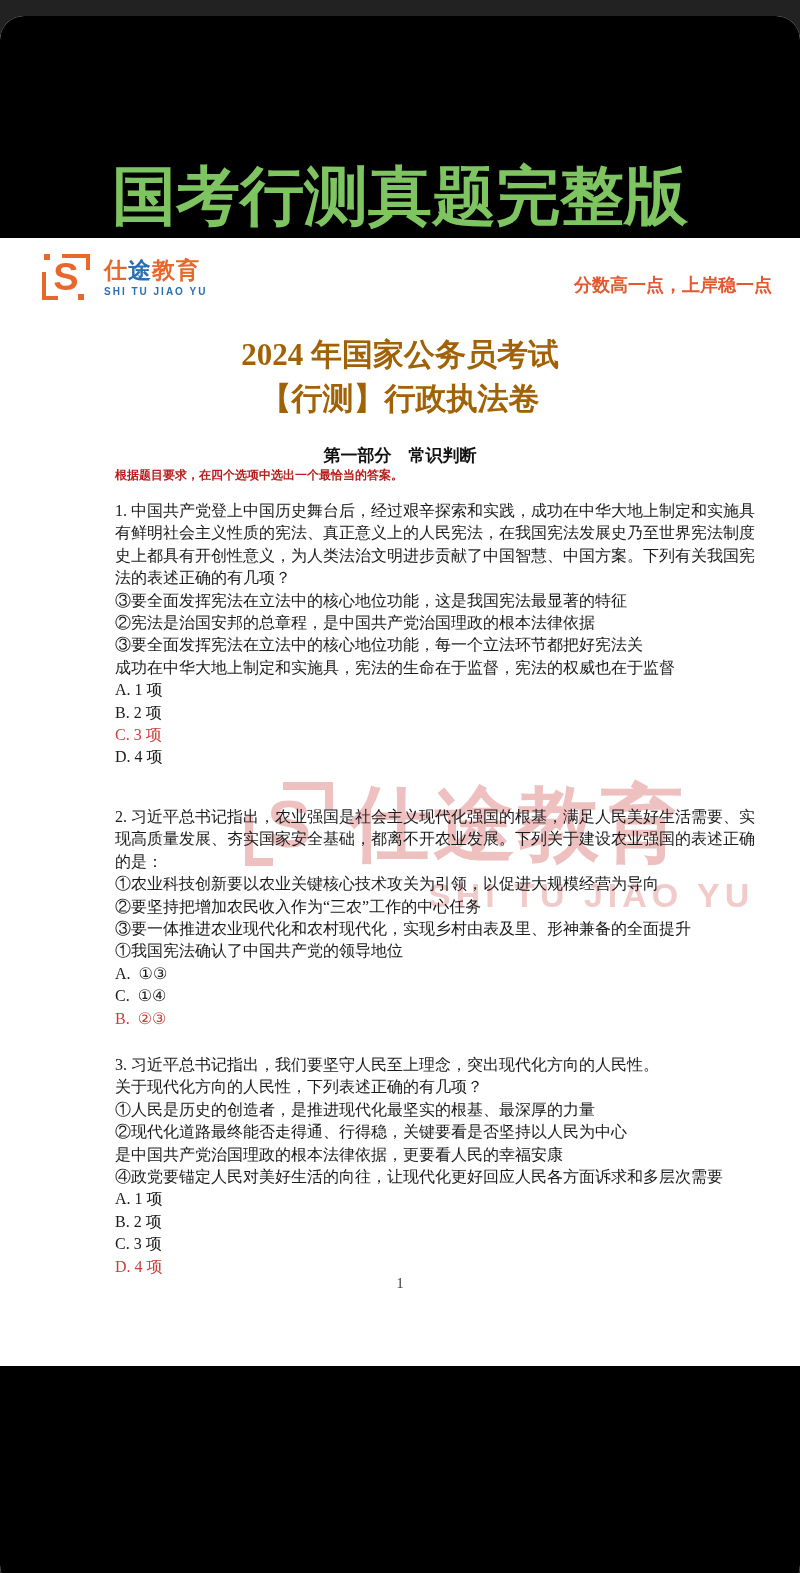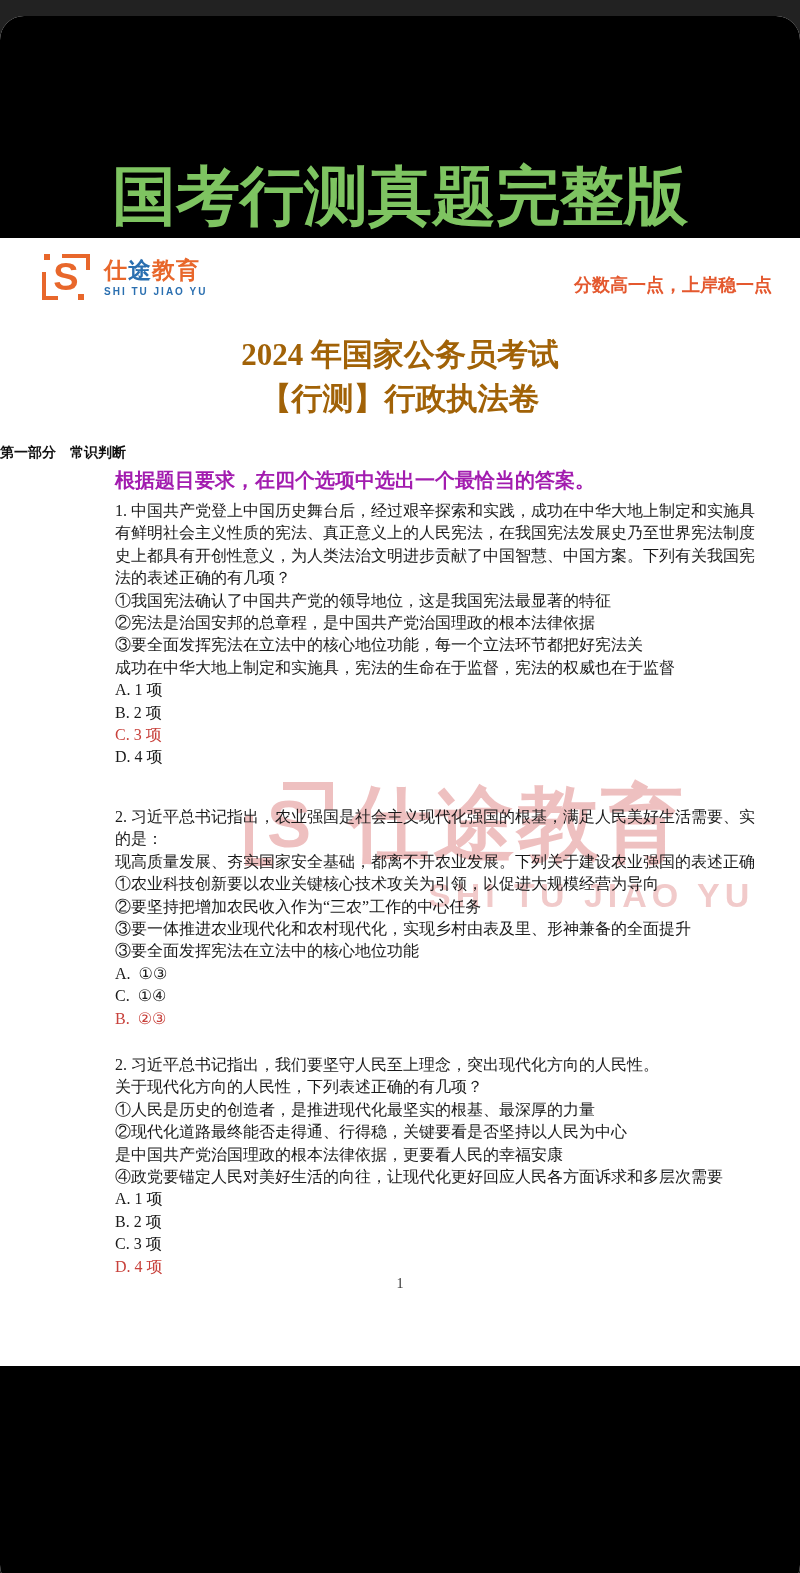--- a/index.html
+++ b/index.html
@@ -42,23 +42,23 @@
   .brand-name{font-weight:bold;font-size:23px;line-height:26px;letter-spacing:1px;}
   .brand-name .p-orange{color:var(--logo_orange,#e8672b);}
   .brand-name .p-blue{color:var(--logo_blue,#2a6fb0);}
   .brand-sub{font-weight:bold;font-size:10px;letter-spacing:2px;color:var(--logo_blue,#2a6fb0);margin-top:3px;}
   .slogan{font-family:Liberation Serif, serif;font-weight:bold;font-size:18px;
       color:var(--slogan,#e4582e);margin-top:22px;white-space:nowrap;}
 
   
   .doc-title{position:absolute;top:95px;left:0;width:100%;text-align:center;
       font-weight:700;font-size:31px;line-height:44px;color:#a16207;}
-  .section-heading{position:absolute;top:206px;left:0;width:100%;text-align:left;
-      font-weight:bold;font-size:14px;color:#111;}
-  .instructions{position:absolute;top:229px;left:115px;font-weight:bold;font-size:20px;color:#a21caf;}
+  .section-heading{position:absolute;top:206px;left:0;width:100%;text-align:center;
+      font-weight:bold;font-size:17px;color:#111;}
+  .instructions{position:absolute;top:229px;left:115px;font-weight:bold;font-size:12px;color:#b91c1c;}
 
   
   .questions{position:absolute;top:262px;left:115px;width:606px;font-size:16px;line-height:22.4px;color:#1a1a1a;z-index:1;}
   .qline{white-space:pre;}
   .option{white-space:pre;}
   .option.hl{color:var(--answer_highlight,#c8413b);}
   .question.q2{margin-top:37px;}
   .question.q3{margin-top:24px;}
 
   
@@ -123,45 +123,45 @@
       <div class="wm-en">SHI TU JIAO YU</div>
     </div>
 
     <div class="questions">
 
       <div class="question q1">
         <div class="qline">1. 中国共产党登上中国历史舞台后，经过艰辛探索和实践，成功在中华大地上制定和实施具</div>
         <div class="qline">有鲜明社会主义性质的宪法、真正意义上的人民宪法，在我国宪法发展史乃至世界宪法制度</div>
         <div class="qline">史上都具有开创性意义，为人类法治文明进步贡献了中国智慧、中国方案。下列有关我国宪</div>
         <div class="qline">法的表述正确的有几项？</div>
-        <div class="qline">①我国宪法确认了中国共产党的领导地位，这是我国宪法最显著的特征</div>
+        <div class="qline">③要全面发挥宪法在立法中的核心地位功能，这是我国宪法最显著的特征</div>
         <div class="qline">②宪法是治国安邦的总章程，是中国共产党治国理政的根本法律依据</div>
         <div class="qline">③要全面发挥宪法在立法中的核心地位功能，每一个立法环节都把好宪法关</div>
         <div class="qline">成功在中华大地上制定和实施具，宪法的生命在于监督，宪法的权威也在于监督</div>
         <div class="option">A. 1 项</div>
         <div class="option">B. 2 项</div>
         <div class="option hl">C. 3 项</div>
         <div class="option">D. 4 项</div>
       </div>
 
       <div class="question q2">
         <div class="qline">2. 习近平总书记指出，农业强国是社会主义现代化强国的根基，满足人民美好生活需要、实</div>
+        <div class="qline">现高质量发展、夯实国家安全基础，都离不开农业发展。下列关于建设农业强国的表述正确</div>
         <div class="qline">的是：</div>
-        <div class="qline">现高质量发展、夯实国家安全基础，都离不开农业发展。下列关于建设农业强国的表述正确</div>
         <div class="qline">①农业科技创新要以农业关键核心技术攻关为引领，以促进大规模经营为导向</div>
         <div class="qline">②要坚持把增加农民收入作为“三农”工作的中心任务</div>
         <div class="qline">③要一体推进农业现代化和农村现代化，实现乡村由表及里、形神兼备的全面提升</div>
-        <div class="qline">③要全面发挥宪法在立法中的核心地位功能</div>
+        <div class="qline">①我国宪法确认了中国共产党的领导地位</div>
         <div class="option">A.  ①③</div>
         <div class="option">C.  ①④</div>
         <div class="option hl">B.  ②③</div>
       </div>
 
       <div class="question q3">
-        <div class="qline">2. 习近平总书记指出，我们要坚守人民至上理念，突出现代化方向的人民性。</div>
+        <div class="qline">3. 习近平总书记指出，我们要坚守人民至上理念，突出现代化方向的人民性。</div>
         <div class="qline">关于现代化方向的人民性，下列表述正确的有几项？</div>
         <div class="qline">①人民是历史的创造者，是推进现代化最坚实的根基、最深厚的力量</div>
         <div class="qline">②现代化道路最终能否走得通、行得稳，关键要看是否坚持以人民为中心</div>
         <div class="qline">是中国共产党治国理政的根本法律依据，更要看人民的幸福安康</div>
         <div class="qline">④政党要锚定人民对美好生活的向往，让现代化更好回应人民各方面诉求和多层次需要</div>
         <div class="option">A. 1 项</div>
         <div class="option">B. 2 项</div>
         <div class="option">C. 3 项</div>
         <div class="option hl">D. 4 项</div>
       </div>

